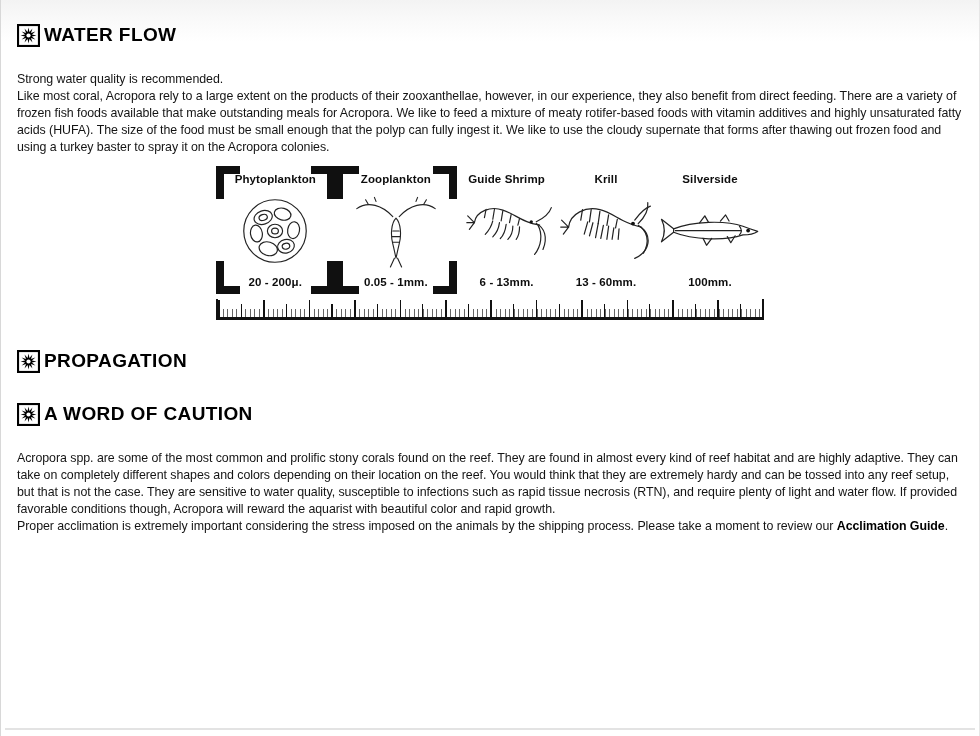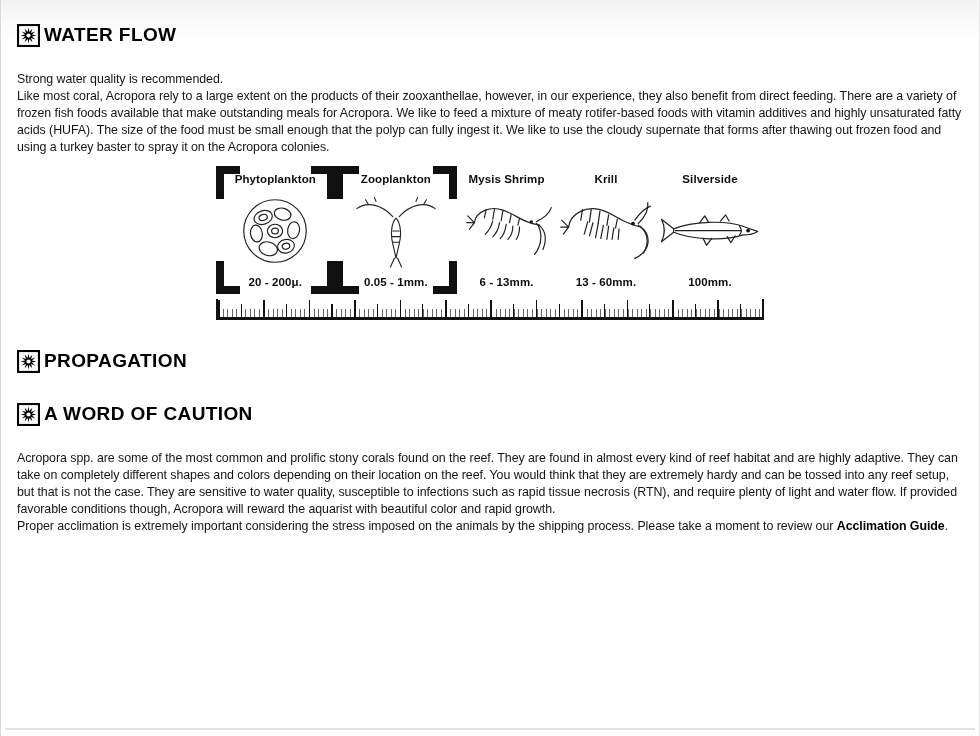--- a/index.html
+++ b/index.html
@@ -175,21 +175,21 @@
             <path d="M59,32 C72,18 90,12 104,22"></path>
             <path d="M51,50 L59,50 M50,57 L60,57 M51,64 L59,64"></path>
             <path d="M53,84 L48,95 M57,84 L62,95"></path>
             <path d="M20,16 L17,11 M30,13 L28,8 M80,13 L82,8 M90,16 L93,11"></path>
           </svg>
         </div>
         <div class="fsize">0.05 - 1mm.</div>
       </div>
 
       <div class="col c2">
-        <div class="fname">Mysis Shrimp</div>
+        <div class="fname">Guide Shrimp</div>
         <div class="fimg">
           <svg width="92" height="70" viewBox="0 0 110 80" class="creature">
             <path d="M16,30 C18,16 36,10 50,15 C62,19 70,26 82,30 C87,32 91,32 94,33"></path>
             <path d="M16,30 L8,22 M16,30 L7,30 M16,30 L10,38"></path>
             <path d="M30,14 L28,24 M40,14 L38,26 M50,16 L48,28 M60,20 L58,30 M70,25 L68,33"></path>
             <path d="M38,28 C36,36 33,40 29,44 M46,30 C45,38 42,43 38,47 M54,32 C53,40 51,45 47,49 M62,34 C62,42 60,46 56,50 M70,35 C70,42 69,46 66,50"></path>
             <circle cx="84" cy="29" r="2" fill="#111" stroke="none"></circle>
             <path d="M90,31 C100,36 104,48 98,62"></path>
             <path d="M90,29 C100,24 106,18 108,12"></path>
             <path d="M92,33 C98,44 96,58 88,68"></path>

